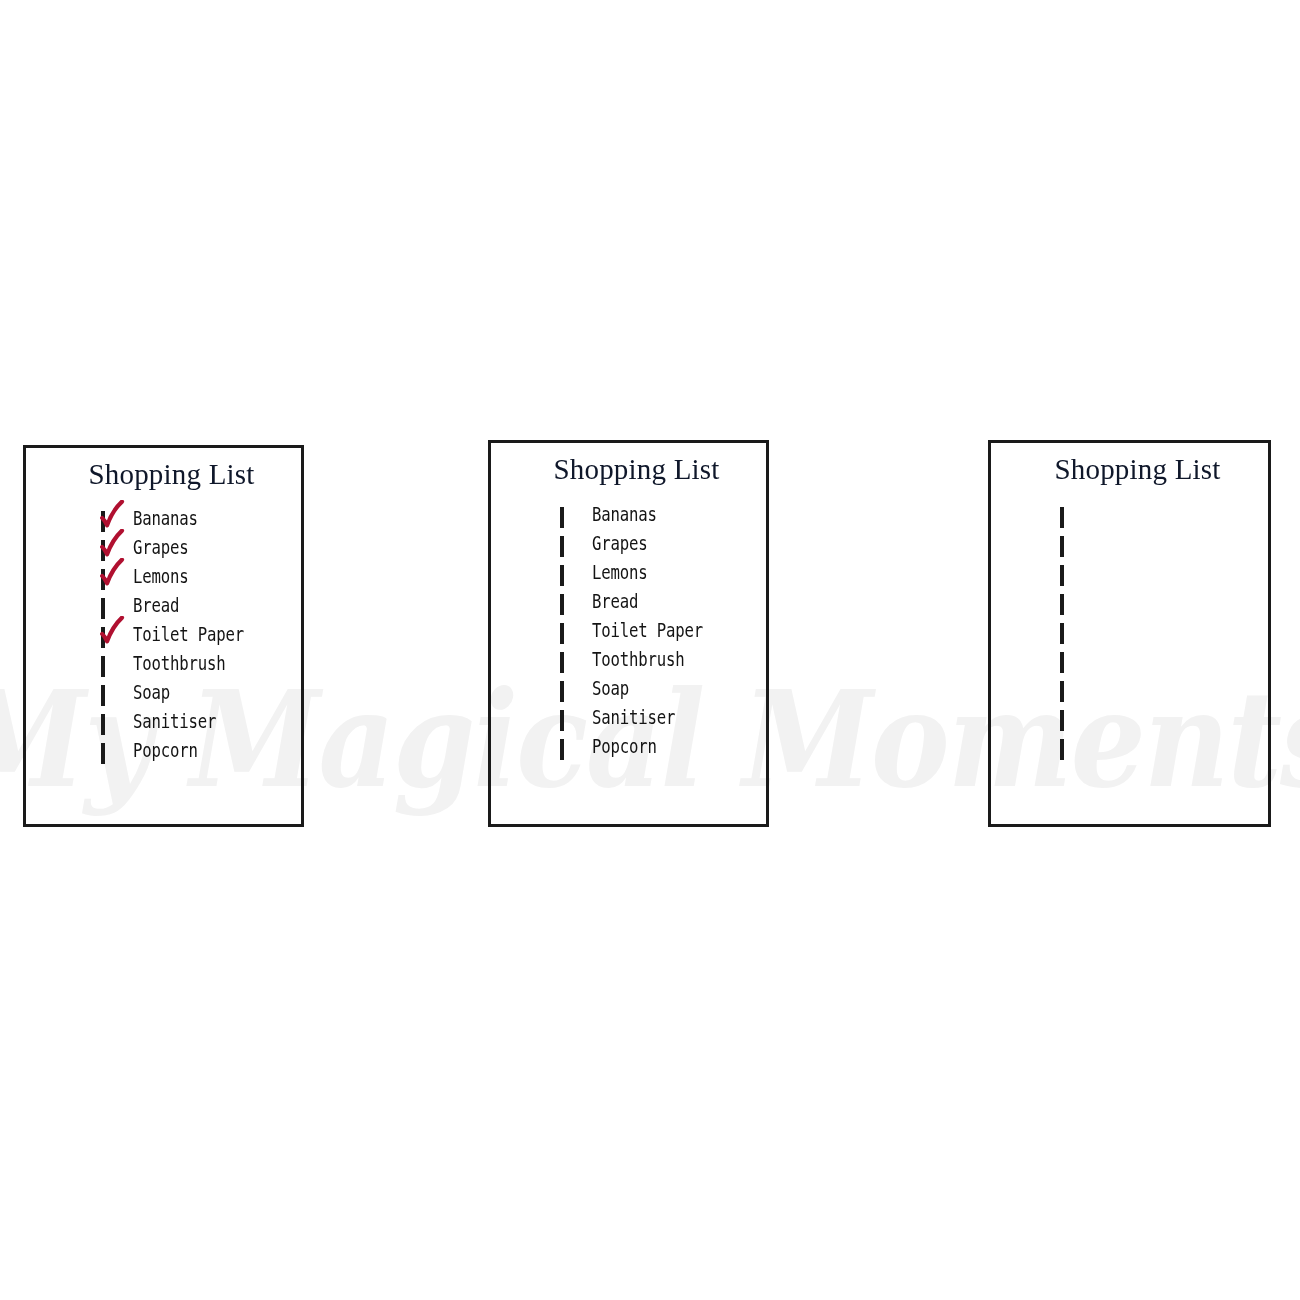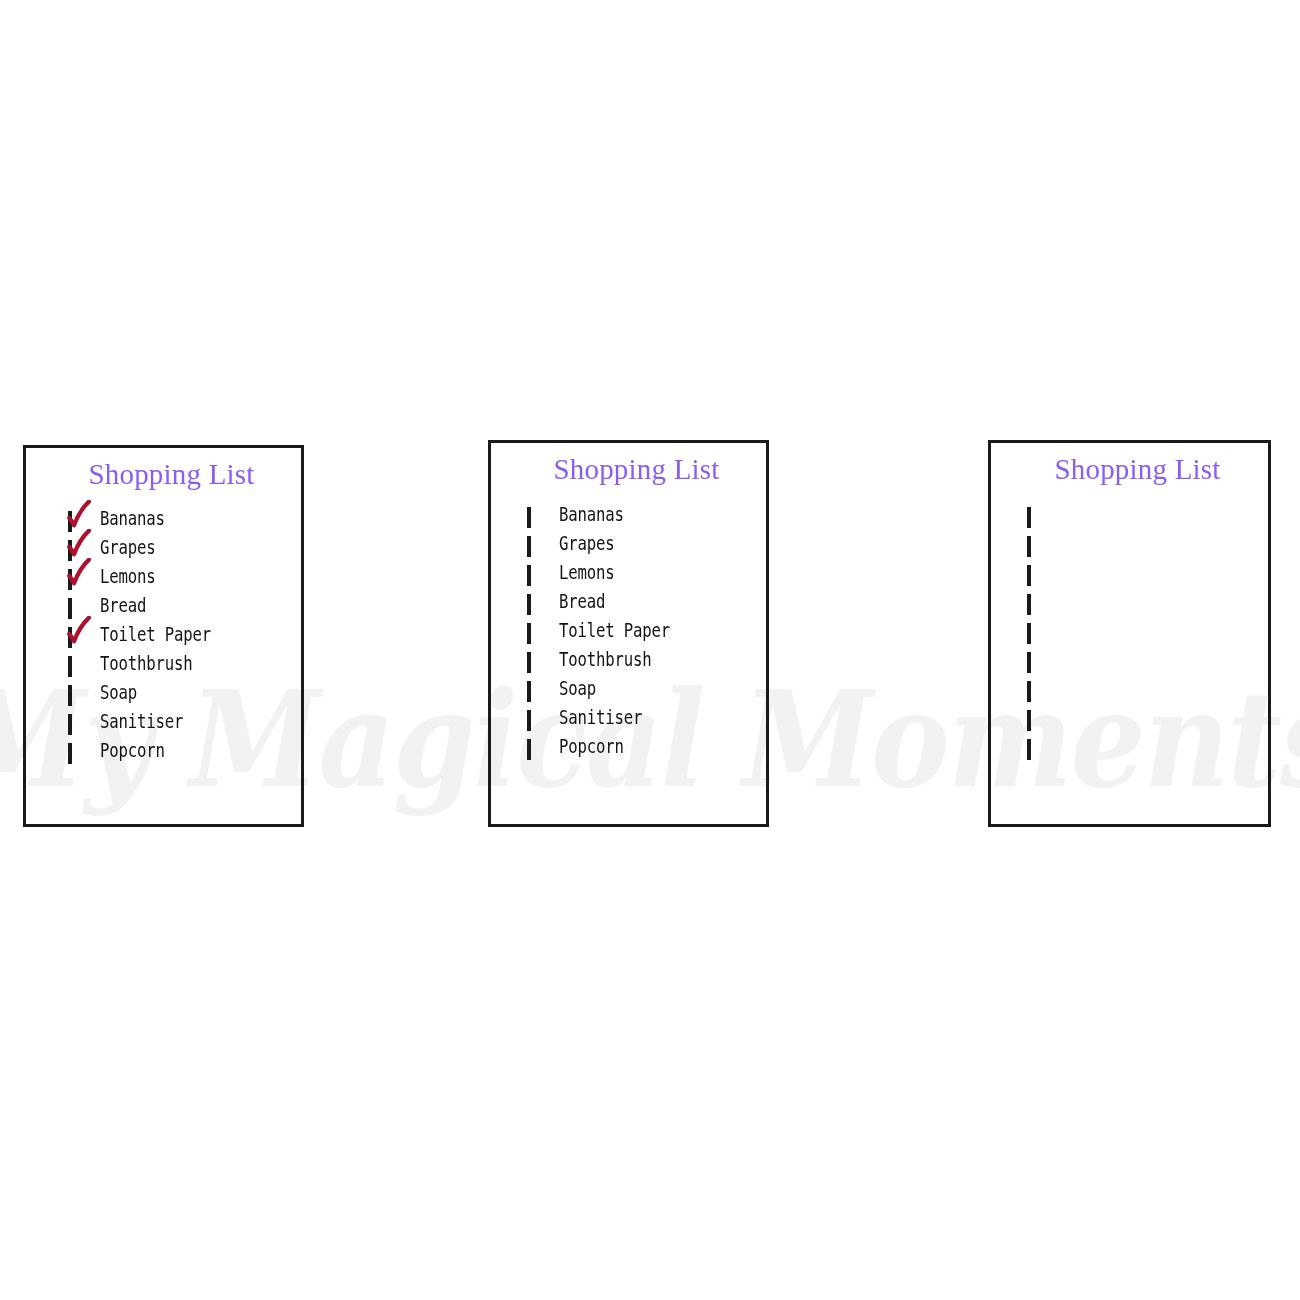--- a/index.html
+++ b/index.html
@@ -61,21 +61,21 @@
   .card-title {
     position: absolute;
     left: 16px;
     right: 0;
     top: 12px;
     text-align: center;
     font-family: "Liberation Serif", "DejaVu Serif", serif;
     font-weight: 400;
     font-size: 29px;
     line-height: 1;
-    color: #8b5cf6;
+    color: #0f172a;
     letter-spacing: 0.2px;
   }
 
   .item-list {
     position: absolute;
     left: 0;
     right: 0;
     top: 56px;
     padding: 0;
     margin: 0;
@@ -83,20 +83,21 @@
   }
   #card-1 .item-list { left: 42px; top: 57px; }
   #card-2 .item-list { left: 36px; top: 58px; }
   #card-3 .item-list { left: 36px; top: 58px; }
 
   .list-item {
     display: flex;
     align-items: center;
     height: 29px;
     position: relative;
+    margin-left: 33px;
   }
 
   .checkbox-wrap {
     position: relative;
     width: 14px;
     height: 14px;
     flex: 0 0 auto;
   }
   .checkbox {
     width: 14px;

